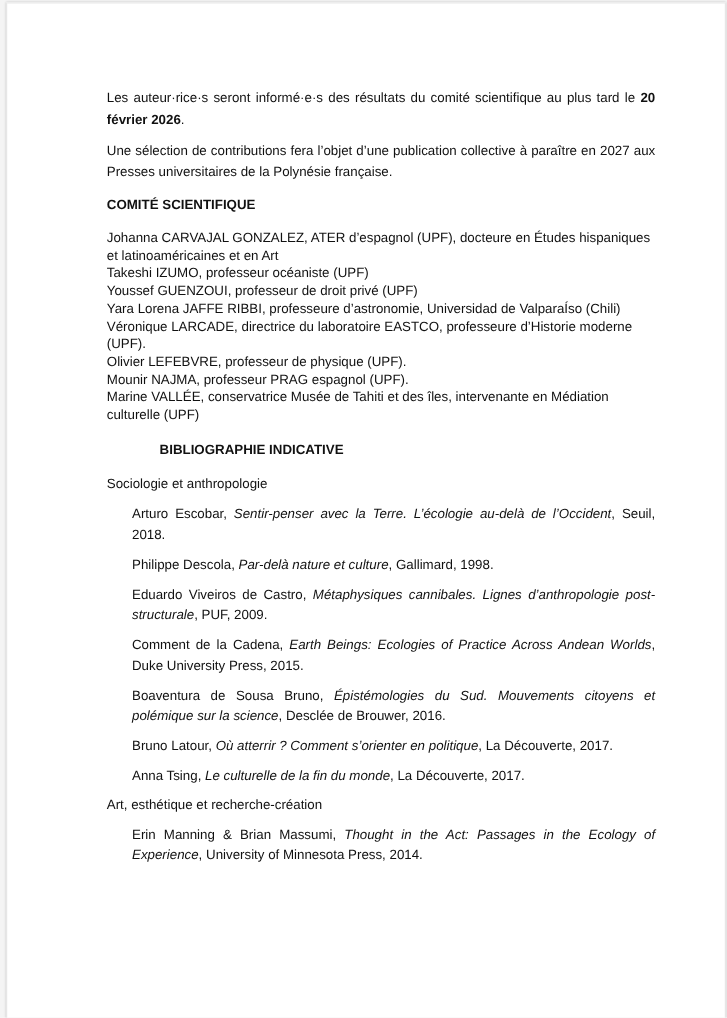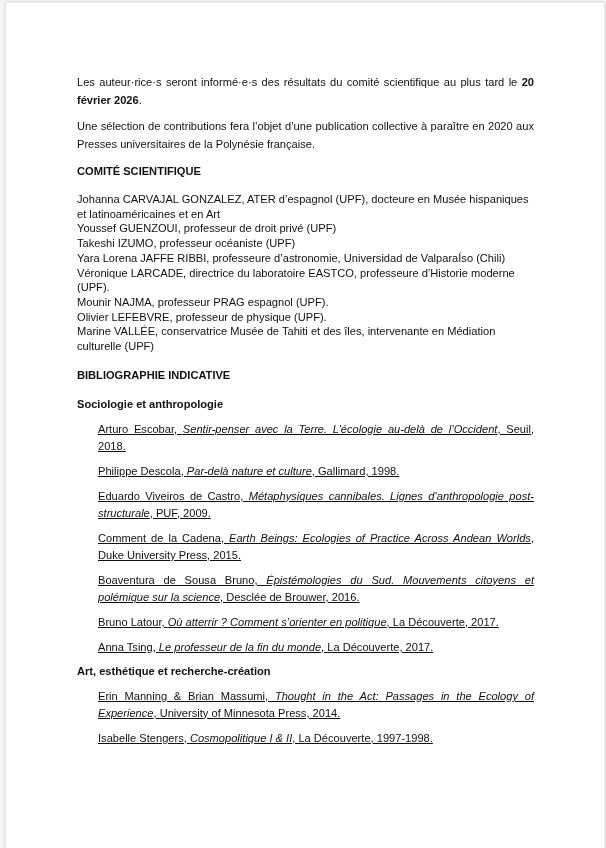--- a/index.html
+++ b/index.html
@@ -20,21 +20,21 @@
       width: 598px;
       height: 860px;
       background: #ffffff;
       box-shadow: 0 0 2px rgba(0,0,0,0.18);
       border-left: 1px solid #e6e6e6;
       border-right: 1px solid #e6e6e6;
       border-top: 1px solid #ececec;
     }
     .content {
       position: absolute;
-      left: 71px;
+      left: 83px;
       top: 70px;
       width: 457px;
       font-family: "Liberation Sans", sans-serif;
       font-size: 11.1px;
       color: #111111;
     }
     p {
       margin: 0;
     }
     .para {
@@ -56,87 +56,86 @@
       margin-top: 12px;
       line-height: 14.7px;
     }
     .committee .member {
       display: block;
     }
     .biblio-heading {
       font-weight: bold;
       line-height: 18px;
       margin-top: 12px;
+      margin-left: 44px;
     }
     .subheading {
-      font-weight: bold;
+      font-weight: normal;
       line-height: 18px;
       margin-top: 11px;
     }
     .subheading.art {
       margin-top: 6px;
     }
     .entry {
       margin-left: 21px;
       line-height: 17px;
       text-align: justify;
       margin-top: 8px;
-      text-decoration: underline;
     }
     .entry.first {
       margin-top: 8px;
     }
     .entry i {
       font-style: italic;
     }
     b {
       font-weight: bold;
     }
   </style>
 </head>
 <body>
 
 <div class="page">
   <div class="content">
 
     <p class="para"><span>Les auteur·rice·s seront informé·e·s des résultats du comité scientifique au plus tard le </span><b>20 février 2026</b><span>.</span></p>
 
-    <p class="para"><span>Une sélection de contributions fera l’objet d’une publication collective à paraître en 2020 aux Presses universitaires de la Polynésie française.</span></p>
+    <p class="para"><span>Une sélection de contributions fera l’objet d’une publication collective à paraître en 2027 aux Presses universitaires de la Polynésie française.</span></p>
 
     <p class="section-heading first">COMITÉ SCIENTIFIQUE</p>
 
     <div class="committee">
-      <span class="member">Johanna CARVAJAL GONZALEZ, ATER d’espagnol (UPF), docteure en Musée hispaniques et latinoaméricaines et en Art</span>
+      <span class="member">Johanna CARVAJAL GONZALEZ, ATER d’espagnol (UPF), docteure en Études hispaniques et latinoaméricaines et en Art</span>
+      <span class="member">Takeshi IZUMO, professeur océaniste (UPF)</span>
       <span class="member">Youssef GUENZOUI, professeur de droit privé (UPF)</span>
-      <span class="member">Takeshi IZUMO, professeur océaniste (UPF)</span>
       <span class="member">Yara Lorena JAFFE RIBBI, professeure d’astronomie, Universidad de ValparaÍso (Chili)</span>
       <span class="member">Véronique LARCADE, directrice du laboratoire EASTCO, professeure d’Historie moderne (UPF).</span>
+      <span class="member">Olivier LEFEBVRE, professeur de physique (UPF).</span>
       <span class="member">Mounir NAJMA, professeur PRAG espagnol (UPF).</span>
-      <span class="member">Olivier LEFEBVRE, professeur de physique (UPF).</span>
       <span class="member">Marine VALLÉE, conservatrice Musée de Tahiti et des îles, intervenante en Médiation culturelle (UPF)</span>
     </div>
 
     <p class="biblio-heading">BIBLIOGRAPHIE INDICATIVE</p>
 
     <p class="subheading">Sociologie et anthropologie</p>
 
     <p class="entry first"><span>Arturo Escobar, </span><i>Sentir-penser avec la Terre. L’écologie au-delà de l’Occident</i><span>, Seuil, 2018.</span></p>
 
     <p class="entry"><span>Philippe Descola, </span><i>Par-delà nature et culture</i><span>, Gallimard, 1998.</span></p>
 
     <p class="entry"><span>Eduardo Viveiros de Castro, </span><i>Métaphysiques cannibales. Lignes d’anthropologie post-structurale</i><span>, PUF, 2009.</span></p>
 
     <p class="entry"><span>Comment de la Cadena, </span><i>Earth Beings: Ecologies of Practice Across Andean Worlds</i><span>, Duke University Press, 2015.</span></p>
 
     <p class="entry"><span>Boaventura de Sousa Bruno, </span><i>Épistémologies du Sud. Mouvements citoyens et polémique sur la science</i><span>, Desclée de Brouwer, 2016.</span></p>
 
     <p class="entry"><span>Bruno Latour, </span><i>Où atterrir ? Comment s’orienter en politique</i><span>, La Découverte, 2017.</span></p>
 
-    <p class="entry"><span>Anna Tsing, </span><i>Le professeur de la fin du monde</i><span>, La Découverte, 2017.</span></p>
+    <p class="entry"><span>Anna Tsing, </span><i>Le culturelle de la fin du monde</i><span>, La Découverte, 2017.</span></p>
 
     <p class="subheading art">Art, esthétique et recherche-création</p>
 
     <p class="entry first"><span>Erin Manning &amp; Brian Massumi, </span><i>Thought in the Act: Passages in the Ecology of Experience</i><span>, University of Minnesota Press, 2014.</span></p>
 
-    <p class="entry"><span>Isabelle Stengers, </span><i>Cosmopolitique I &amp; II</i><span>, La Découverte, 1997-1998.</span></p>
 
   </div>
 </div>
 
 </body></html>

